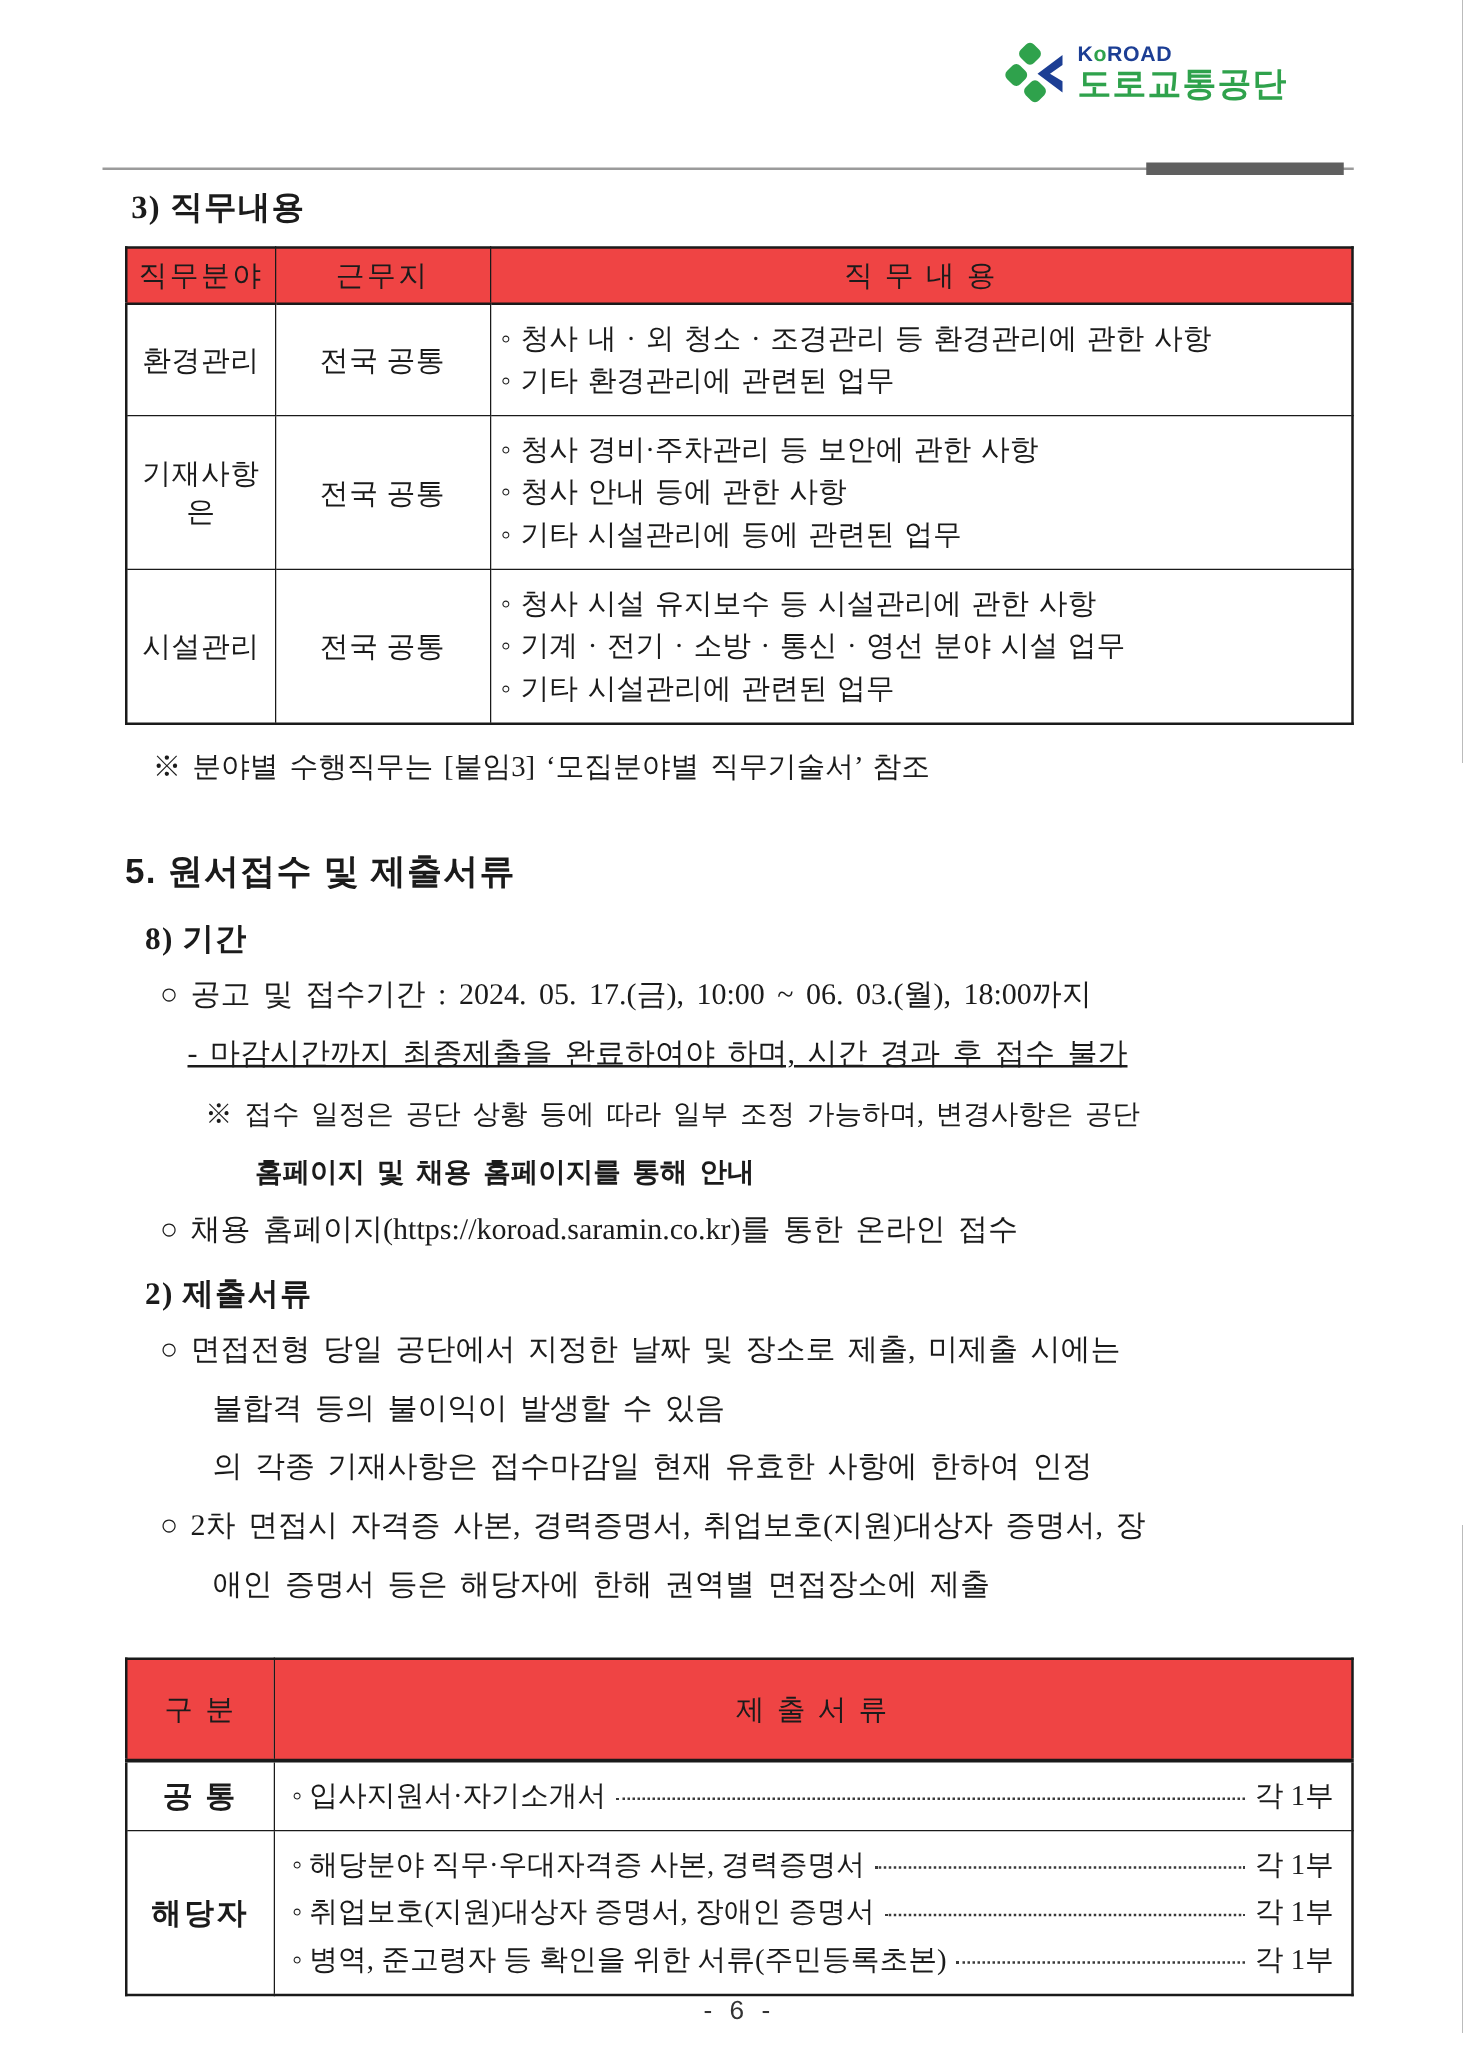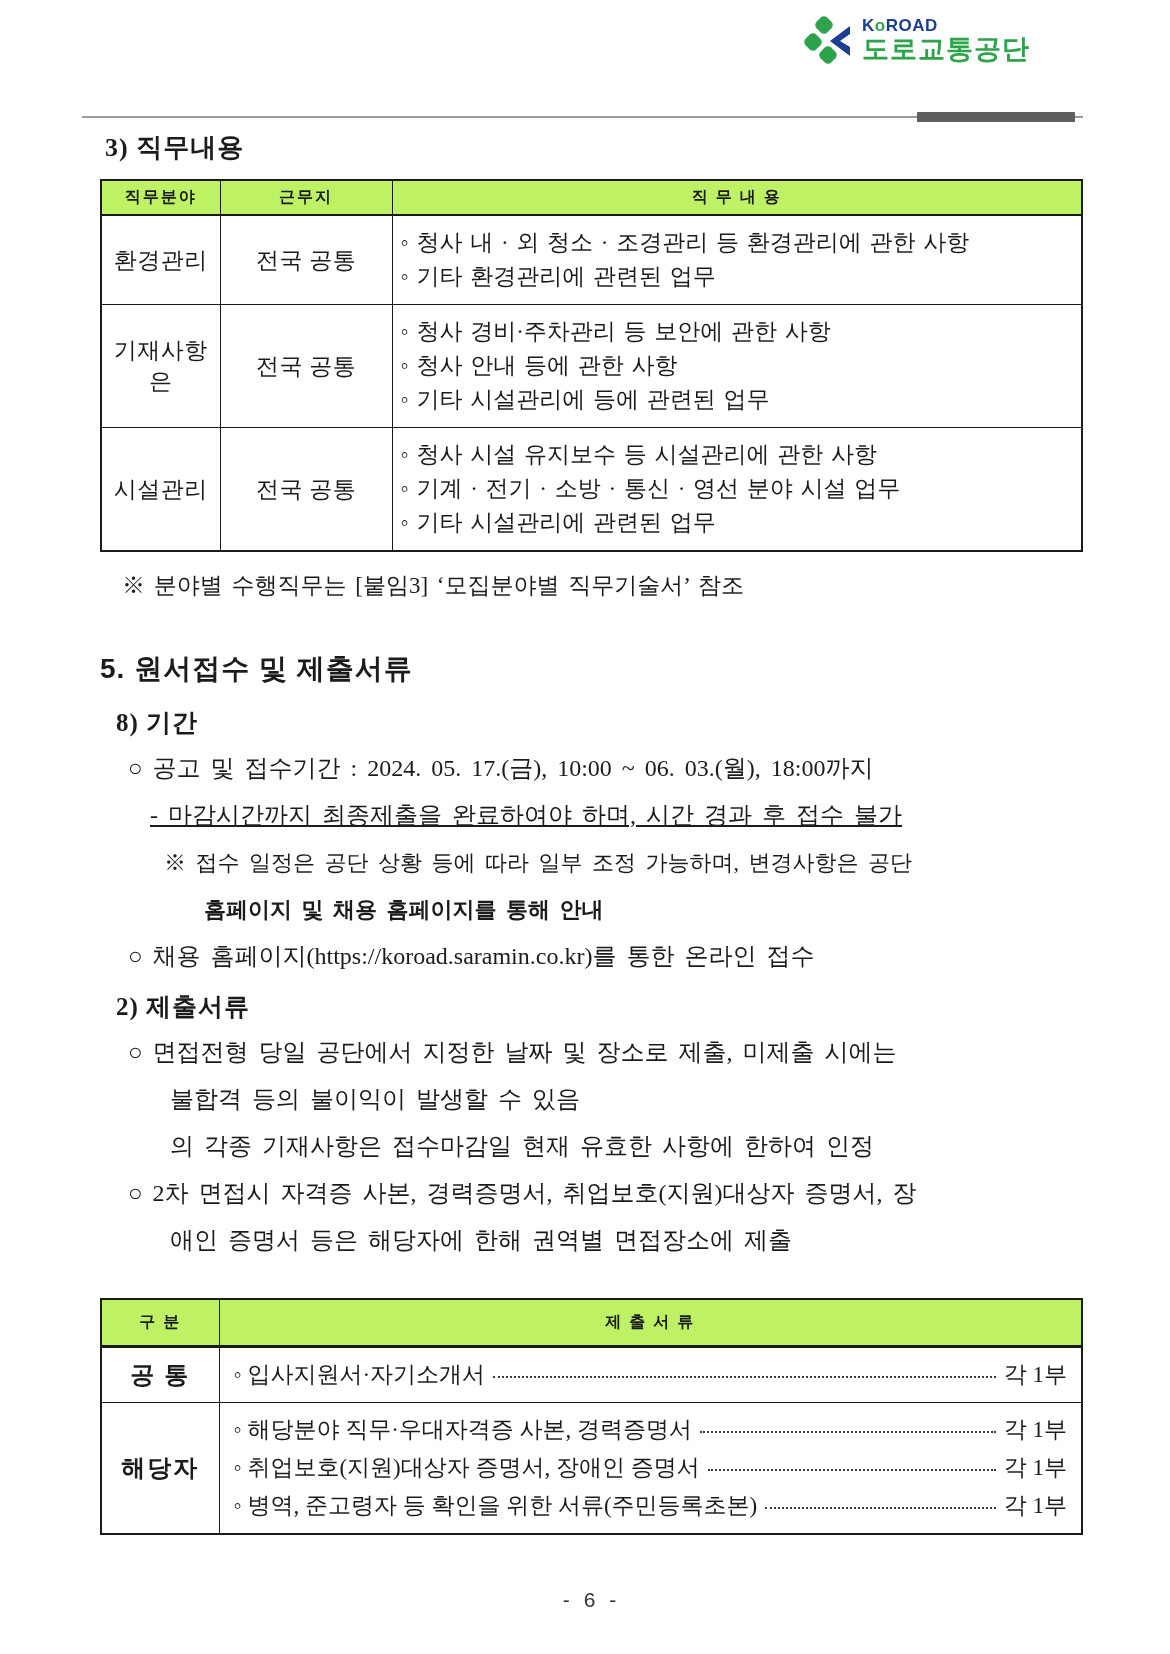--- a/index.html
+++ b/index.html
@@ -8,40 +8,40 @@
     width:1170px;height:1654px;
     margin:0 auto;
     background:#ffffff;
     box-sizing:border-box;
     padding:0 87px 0 100px;
     display:flex;flex-direction:column;
     font-family:"Liberation Serif","DejaVu Serif",serif;
     color:#1b1b1b;
   }
   
-  .hdr{position:relative;height:118px;flex:none;}
+  .hdr{position:relative;height:118px;flex:none;margin-top:18px;}
   .logo{position:absolute;right:53px;top:14px;display:flex;align-items:center;gap:6px;}
   .logo-mark{width:52px;height:52px;flex:none;}
   .logo-text{display:flex;flex-direction:column;line-height:1;}
   .logo-en{font-family:"Liberation Sans",sans-serif;font-weight:bold;font-size:17px;color:#1c3e94;letter-spacing:.5px;}
   .logo-en .o{color:#2fa24c;}
   .logo-ko{font-family:"Liberation Sans",sans-serif;font-weight:bold;font-size:27px;color:#2fa24c;margin-top:2px;letter-spacing:1px;}
   .hrule{position:absolute;left:-18px;right:0;top:116px;height:2px;background:#9b9b9b;}
   .hrule-dark{position:absolute;right:8px;top:-4px;width:158px;height:10px;background:#5f5f5f;}
   
   .h3{font-size:26px;font-weight:bold;margin:12px 0 14px 5px;letter-spacing:1px;flex:none;}
   .h5{font-family:"Liberation Sans","DejaVu Sans",sans-serif;font-size:28px;font-weight:bold;margin:46px 0 8px 0;letter-spacing:1px;flex:none;}
   .hsub{font-size:25px;font-weight:bold;margin:10px 0 6px 16px;letter-spacing:1px;flex:none;}
   
   table{border-collapse:collapse;width:983px;flex:none;table-layout:fixed;}
   .t1 th,.t1 td,.t2 th,.t2 td{border:1.5px solid #1a1a1a;}
   .t1,.t2{border:2.5px solid #1a1a1a;}
-  th{background:#bef264;font-size:16px;font-weight:bold;letter-spacing:2px;padding:6px 4px;}
+  th{background:#ef4444;font-size:23px;font-weight:normal;letter-spacing:2px;padding:6px 4px;}
   .t1 thead th{border-bottom:2.5px solid #1a1a1a;}
-  .t2 thead th{border-bottom:3px solid #1a1a1a;padding:12px 4px;}
+  .t2 thead th{border-bottom:3px solid #1a1a1a;padding:24px 4px;}
   td{font-size:23px;padding:6px 8px;}
   td.cc{text-align:center;letter-spacing:.5px;}
   .duties div{line-height:34px;word-spacing:2px;}
   .t1 tbody td{padding-top:10px;padding-bottom:10px;}
   
   .leader{display:flex;align-items:center;line-height:38px;}
   .leader .lt{white-space:nowrap;}
   .leader .ct{white-space:nowrap;}
   .leader .dots{flex:1;height:0;border-bottom:2.5px dotted #3a3a3a;margin:0 8px;position:relative;top:2px;}
   .t2 td.docs{padding:8px 14px;}

